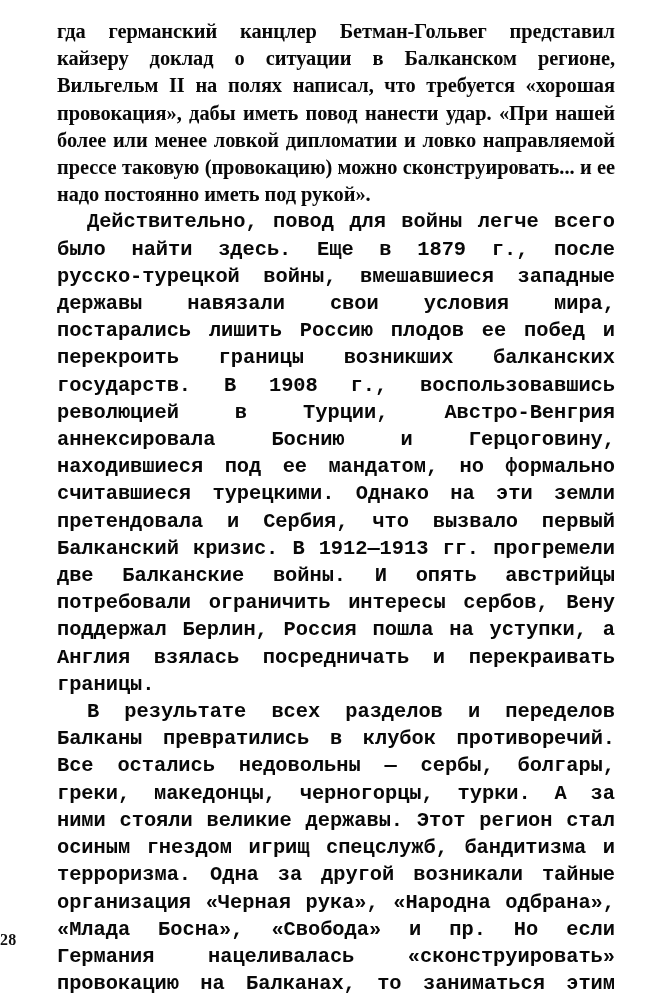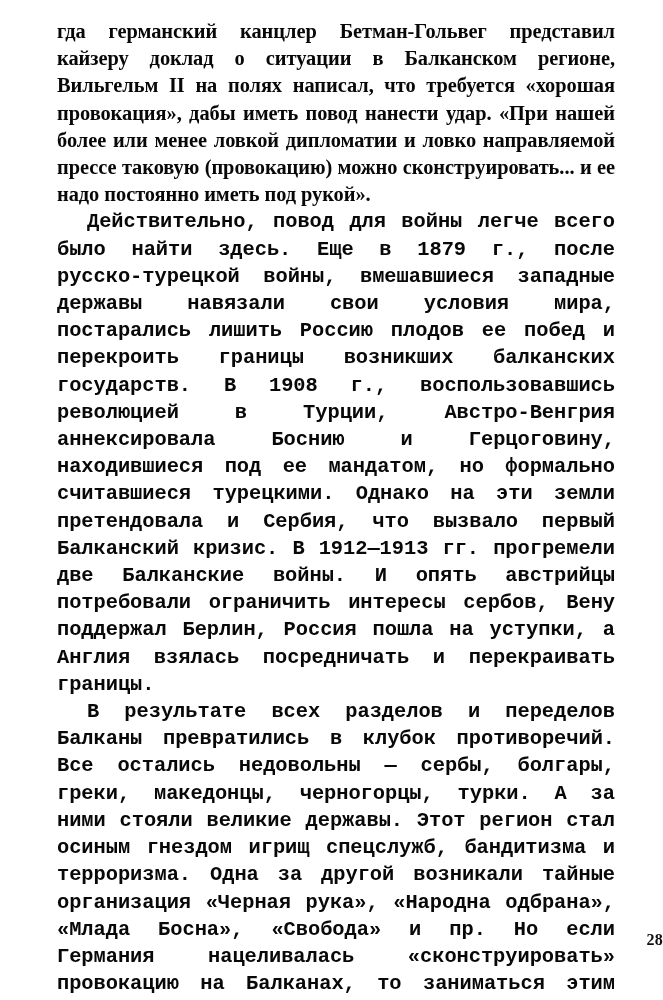--- a/index.html
+++ b/index.html
@@ -40,21 +40,21 @@
     font-family: Liberation Mono, monospace;
   }
   .para.cont {
     text-indent: 0;
   }
   .page-number {
     position: absolute;
     left: 0;
     top: 931px;
     width: 663px;
-    text-align: right;
+    text-align: left;
     font-family: "Liberation Serif", "DejaVu Serif", serif;
     font-size: 16px;
     font-weight: 700;
     color: #101010;
     letter-spacing: 0.3px;
   }
 </style>
 </head>
 <body>
 

